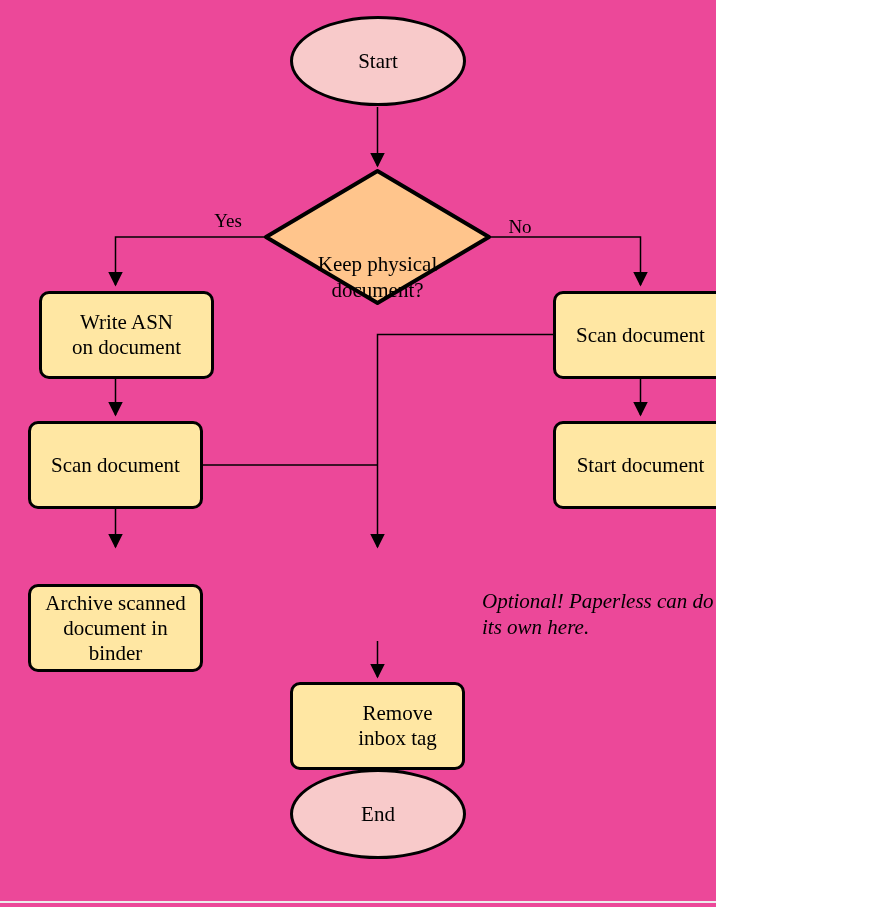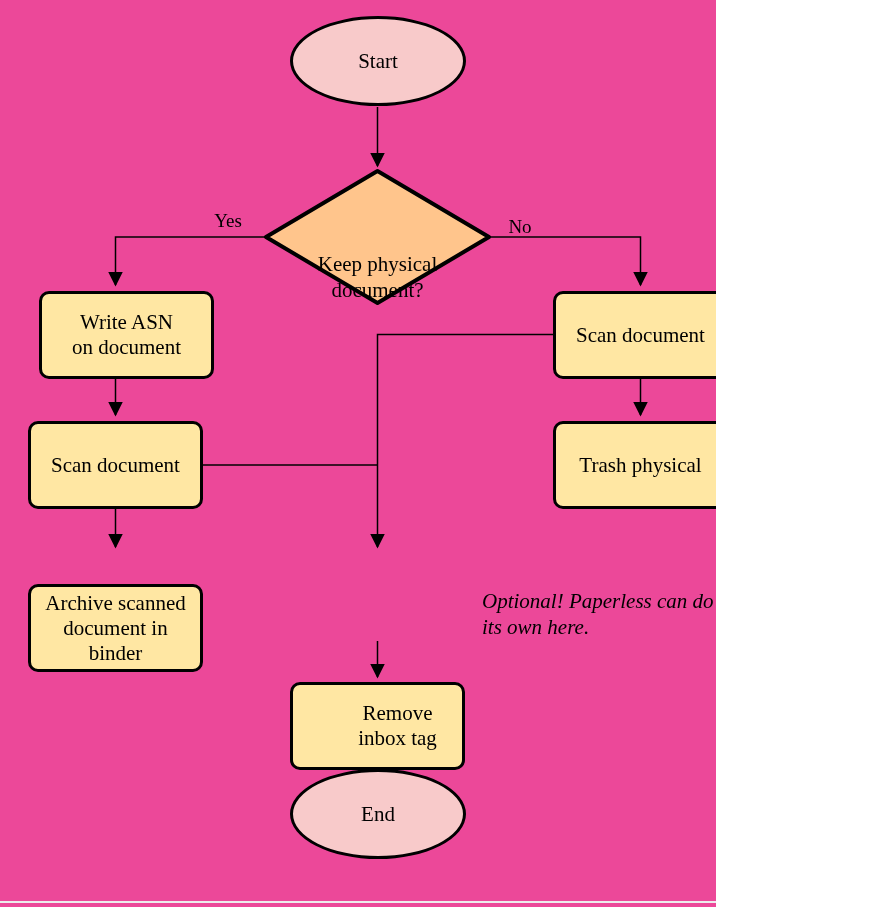--- a/index.html
+++ b/index.html
@@ -148,21 +148,21 @@
     <span>Archive scanned
 document in
 binder</span>
   </div>
 
   <div class="node n-scan-right">
     <span>Scan document</span>
   </div>
 
   <div class="node n-trash">
-    <span>Trash physical</span>
+    <span>Start document</span>
   </div>
 
 
   <div class="note">Optional! Paperless can do lots of work on
 its own here.</div>
 
   <div class="node n-remove">
     <span>Remove
 inbox tag</span>
   </div>

